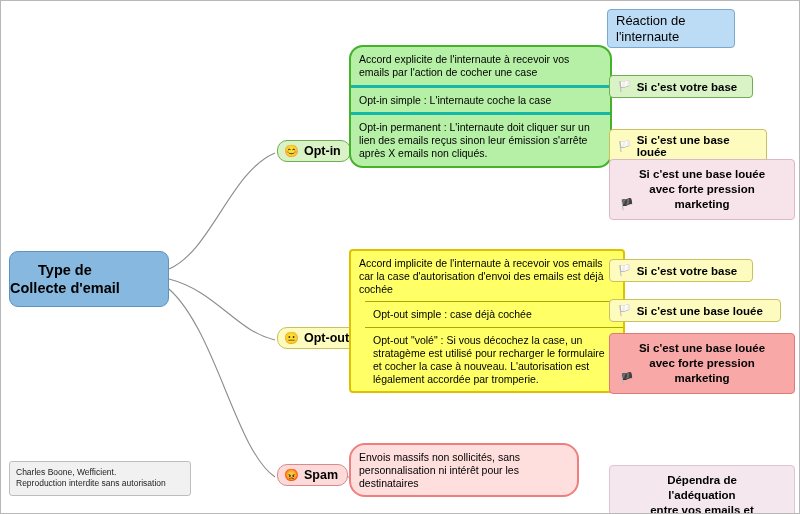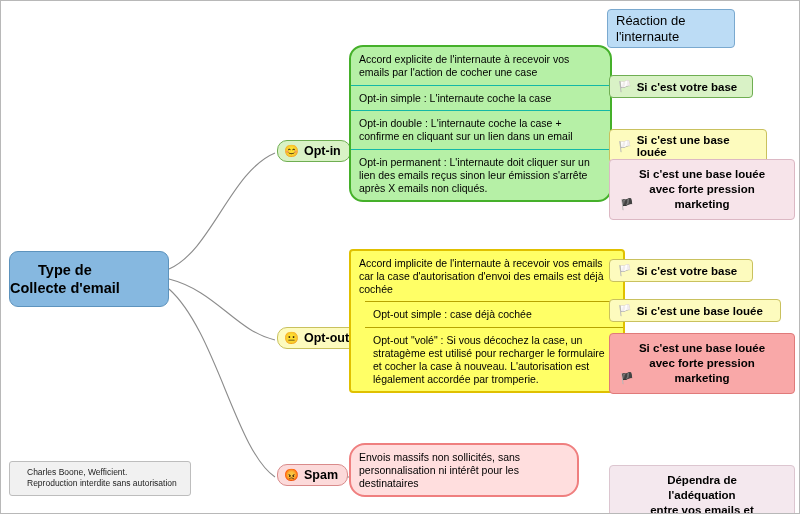--- a/index.html
+++ b/index.html
@@ -86,21 +86,21 @@
 
   
   .box-green {
     left: 348px;
     top: 44px;
     width: 263px;
     background: #b6f0a6;
     border: 2px solid #45b02a;
     border-radius: 14px;
   }
-  .box-green .row + .row { border-top: 1px solid #14b8a6; }
+  .box-green .row + .row { border-top: 3px solid #14b8a6; }
 
   
   .box-yellow {
     left: 348px;
     top: 248px;
     width: 276px;
     background: #ffff66;
     border: 2px solid #e0c000;
     border-radius: 4px;
   }
@@ -183,21 +183,21 @@
     width: 182px;
     padding: 5px 6px;
     background: #f1f1f1;
     border: 1px solid #bdbdbd;
     border-radius: 3px;
     font-size: 8.5px;
     color: #222;
     line-height: 1.35;
     box-sizing: border-box;
   }
-  .credit div { white-space: nowrap; margin-left: 11px; }
+  .credit div { white-space: nowrap; }
 </style>
 </head>
 <body>
 
 <div id="canvas">
 
   <svg class="links" viewBox="0 0 800 514">
     <path d="M168 268 C 210 250, 230 170, 274 152" stroke="#8c8c8c" stroke-width="1.1" fill="none"></path>
     <path d="M168 278 C 215 290, 235 330, 274 339" stroke="#8c8c8c" stroke-width="1.1" fill="none"></path>
     <path d="M168 288 C 215 330, 235 450, 274 476" stroke="#8c8c8c" stroke-width="1.1" fill="none"></path>
@@ -212,21 +212,20 @@
   </div>
 
   <div class="node leaf leaf-optin">
     <span class="emoji">😊</span>
     <span>Opt-in</span>
   </div>
 
   <div class="box box-green">
     <div class="row">Accord explicite de l'internaute à recevoir vos emails par l'action de cocher une case</div>
     <div class="row">Opt-in simple : L'internaute coche la case</div>
-    <div class="row">Opt-in double : L'internaute coche la case + confirme en cliquant sur un lien dans un email</div>
     <div class="row">Opt-in permanent : L'internaute doit cliquer sur un lien des emails reçus sinon leur émission s'arrête après X emails non cliqués.</div>
   </div>
 
   <div class="node leaf leaf-optout">
     <span class="emoji">😐</span>
     <span>Opt-out</span>
   </div>
 
   <div class="box box-yellow">
     <div class="row">Accord implicite de l'internaute à recevoir vos emails car la case d'autorisation d'envoi des emails est déjà cochée</div>

